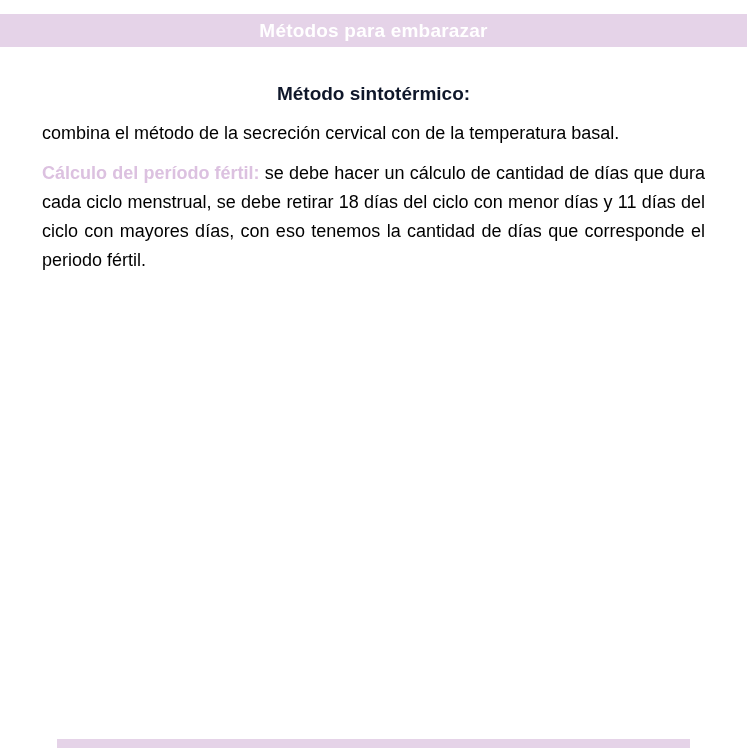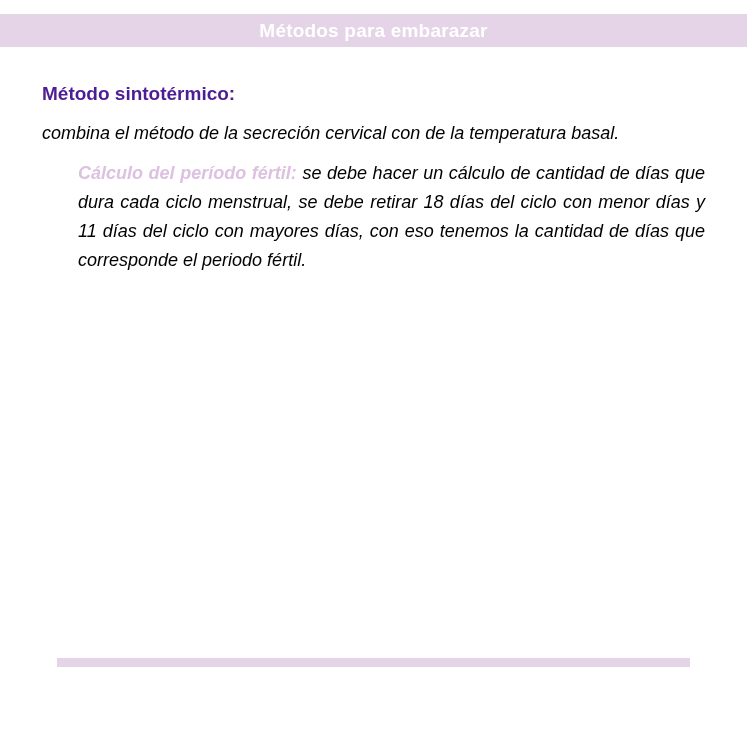--- a/index.html
+++ b/index.html
@@ -6,21 +6,21 @@
   html, body {
     width: 747px;
     height: 748px;
     background: #ffffff;
     font-family: "Liberation Sans", "DejaVu Sans", sans-serif;
     overflow: hidden;
   }
   .page {
     position: relative;
     width: 747px;
-    height: 667px;
+    height: 748px;
     background: #ffffff;
   }
   .title-bar {
     position: absolute;
     top: 14px;
     left: 0;
     width: 747px;
     height: 33px;
     background: #e5d3e8;
     display: flex;
@@ -35,35 +35,34 @@
   }
   .content {
     position: absolute;
     top: 47px;
     left: 0;
     width: 747px;
     padding: 0 42px;
   }
   .subtitle {
     margin-top: 32px;
+    text-align: center;
     font-size: 19px;
     font-weight: bold;
-    color: #4c1d95;
+    color: #0f172a;
     line-height: 29px;
   }
   .para {
     margin-top: 11px;
     font-size: 18px;
     line-height: 29px;
     color: #000000;
-    font-style: italic;
   }
   .justify {
     text-align: justify;
-    margin-left: 36px;
   }
   .lead {
     font-weight: bold;
     color: #dcc1e0;
   }
   .next-bar {
     position: absolute;
     bottom: 0;
     left: 57px;
     width: 633px;

